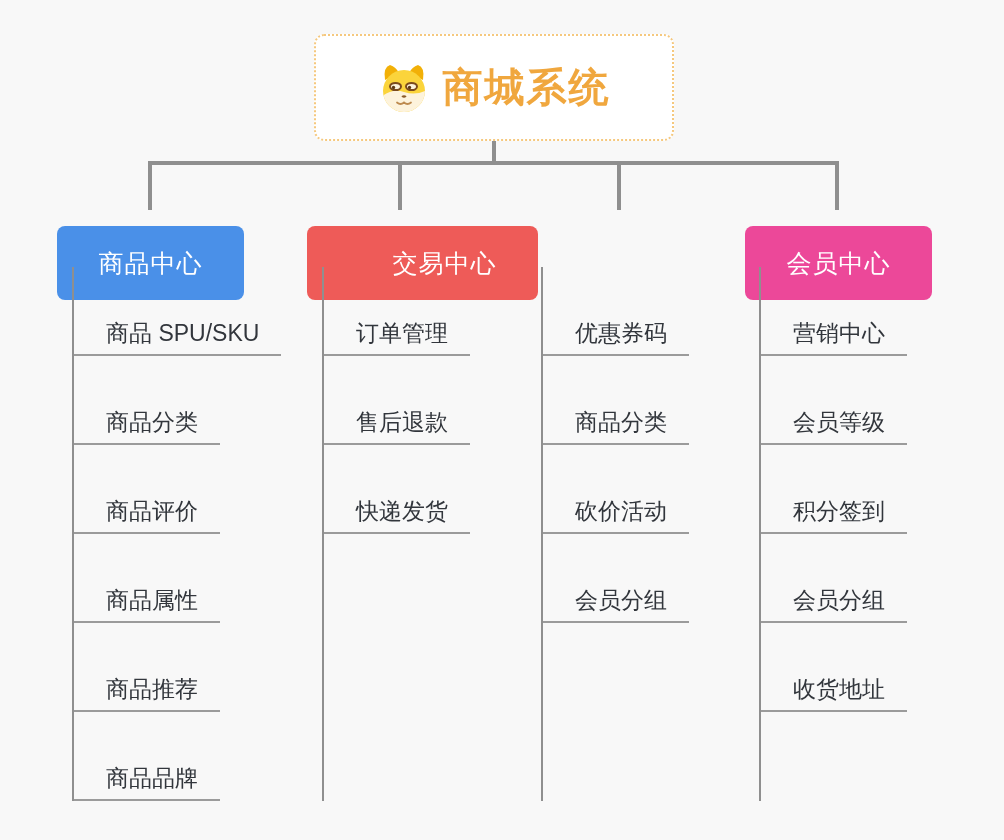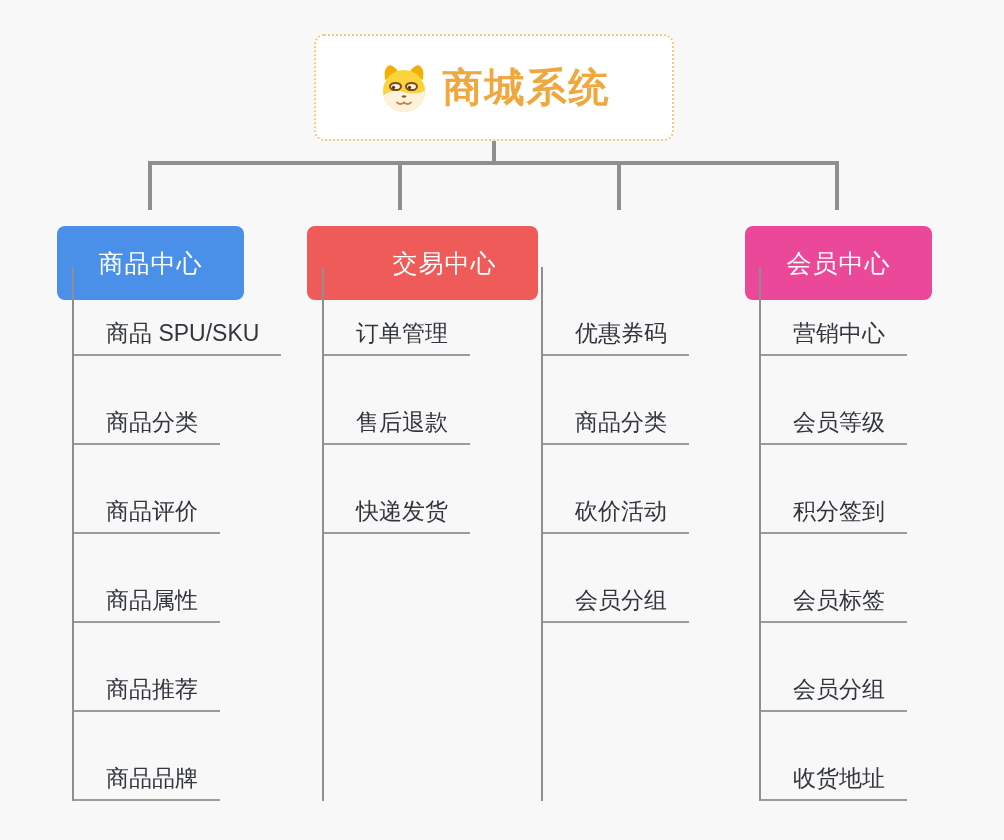--- a/index.html
+++ b/index.html
@@ -131,23 +131,20 @@
     <div class="crow">
         <div class="citem">营销中心</div>
       </div>
     <div class="crow">
         <div class="citem">会员等级</div>
       </div>
     <div class="crow">
         <div class="citem">积分签到</div>
       </div>
     <div class="crow">
-        <div class="citem">会员标签</div>
-      </div>
-    <div class="crow">
         <div class="citem">会员分组</div>
       </div>
     <div class="crow">
         <div class="citem">收货地址</div>
       </div>
   </div>
 
 </div>
 
 </body></html>

